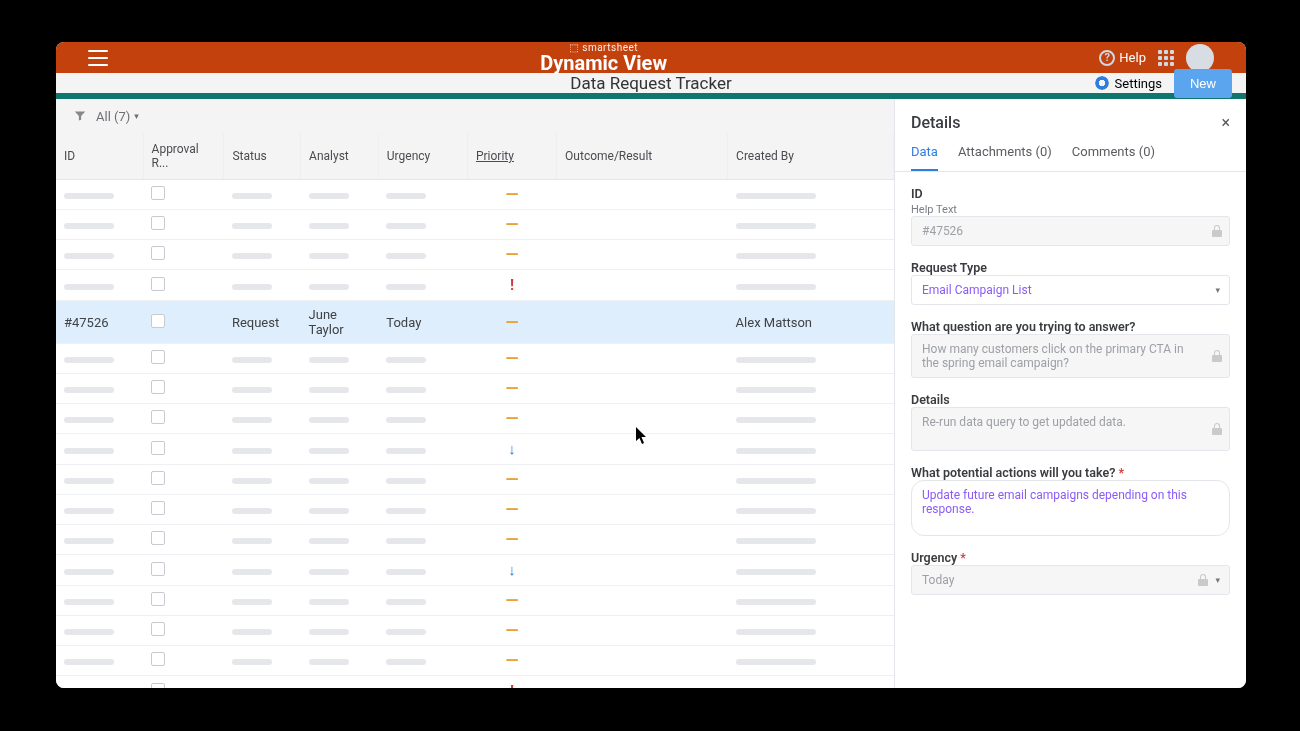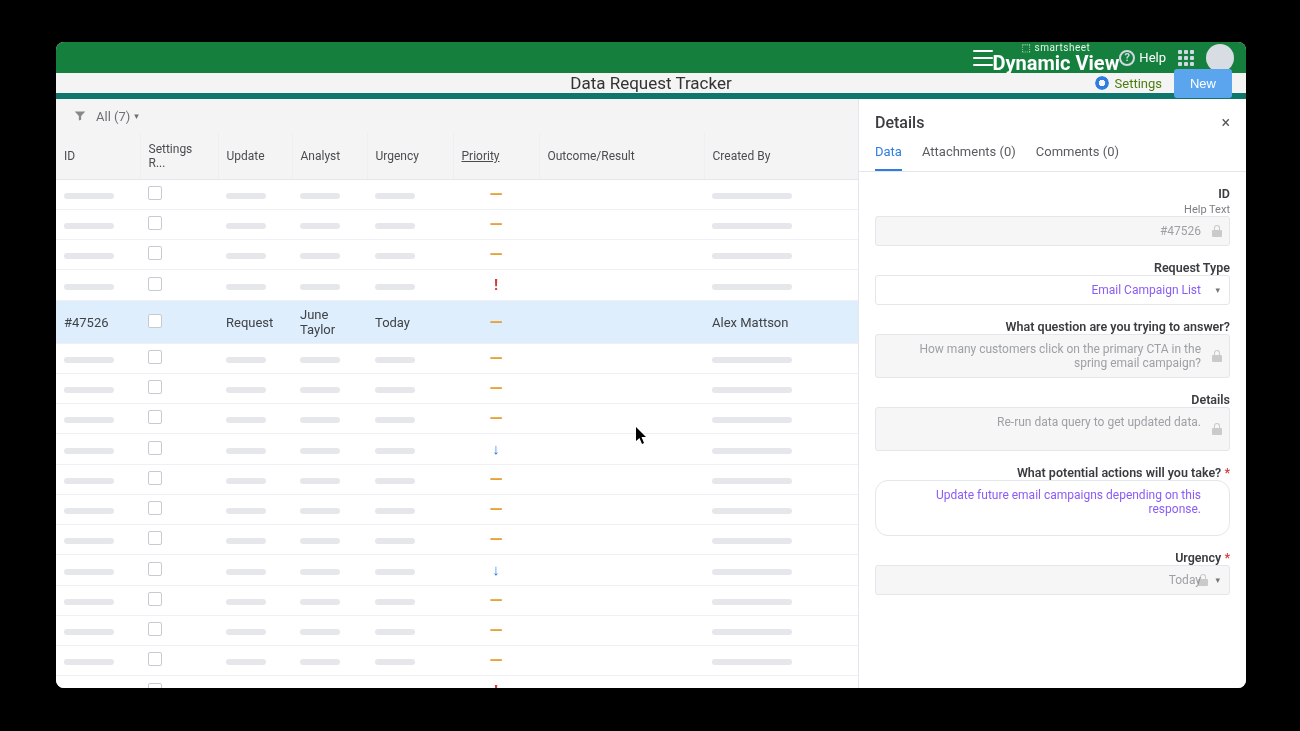--- a/index.html
+++ b/index.html
@@ -6,45 +6,45 @@
   body { background: #000; font-family: -apple-system, BlinkMacSystemFont, "Segoe UI", Roboto, Arial, sans-serif; width: 1300px; height: 731px; overflow: hidden; }
   .app {
     position: absolute;
     left: 56px; top: 42px; width: 1190px; height: 646px;
     background: #f4f4f4;
     border-radius: 8px;
     overflow: hidden;
     display: flex; flex-direction: column;
   }
   .topbar {
-    background: #15803d;
+    background: #c2410c;
     height: 48px;
-    display: flex; align-items: center; justify-content: flex-end;
-    padding: 0 12px;
+    display: flex; align-items: center; justify-content: space-between;
+    padding: 0 32px;
     color: #fff;
   }
   .hamburger { width: 20px; height: 16px; display: flex; flex-direction: column; justify-content: space-between; cursor: pointer; }
   .hamburger div { height: 2px; background: #fff; border-radius: 1px; }
   .brand { text-align: center; color: #fff; }
   .brand-logo { font-size: 10px; letter-spacing: .5px; opacity: .9; }
   .brand-title { font-size: 20px; font-weight: 700; line-height: 1; }
   .top-right { display: flex; align-items: center; gap: 12px; }
   .help { display:flex; align-items:center; gap:4px; font-size:13px; cursor:pointer;}
   .icon-q { width:16px;height:16px;border:2px solid #cfd8e3;border-radius:50%;display:flex;align-items:center;justify-content:center;font-size:11px;color:#cfd8e3;font-weight:bold;}
   .apps-grid { width:16px;height:16px; display:grid; grid-template-columns:repeat(3,1fr); grid-template-rows:repeat(3,1fr); gap:2px; cursor:pointer;}
   .apps-grid div{background:#cfd8e3;border-radius:1px;}
   .avatar { width:28px;height:28px;border-radius:50%;background:#d8dde3; cursor:pointer;}
 
   .subbar {
     height: 44px; background:#f4f4f4; border-bottom:6px solid #0f766e;
     display:flex; align-items:center; justify-content:center; position:relative;
   }
   .subtitle { font-size:17px; color:#333; }
   .subbar-right { position:absolute; right:14px; display:flex; align-items:center; gap:12px;}
-  .settings-link { color:#4d7c0f; font-size:13px; display:flex; align-items:center; gap:6px; cursor:pointer;}
+  .settings-link { color:#000000; font-size:13px; display:flex; align-items:center; gap:6px; cursor:pointer;}
   .gear { width:14px;height:14px;background:#2f7de1;-webkit-mask:radial-gradient(circle,transparent 3px,#000 3px);mask:radial-gradient(circle,transparent 3px,#000 3px);border-radius:50%;}
   .new-btn { background:#5ba5ef;color:#fff;border:none;padding:7px 16px;border-radius:3px;font-size:13px;cursor:pointer;}
 
   .content { flex:1; display:flex; position:relative;}
   .grid-area { flex:1; background:#fff; display:flex; flex-direction:column; overflow:hidden;}
   .filter-row { height:34px; display:flex; align-items:center; padding:0 18px; gap:10px; font-size:13px; color:#6d6f73; background:#f4f4f4;}
   .funnel { width:12px;height:12px; }
   .filter-label { display:flex; align-items:center; cursor:pointer;}
   .caret { font-size:9px; margin-left:4px;}
 
@@ -74,22 +74,22 @@
   .chk { width:14px;height:14px;border:1px solid #c7cbd1;border-radius:2px;background:#fff; display:inline-block; cursor:pointer;}
 
   .priority-dash { color:#e8a23a; font-weight:700; font-size:17px; line-height:1;}
   .priority-bang { color:#d23b3b; font-weight:700; font-size:15px;}
   .priority-down { color:#2f7de1; font-size:15px; font-weight:700;}
 
   tr.selected { background:#dfeefc; }
   tr.selected td { background:#dfeefc; }
 
   .details-panel {
-    width:388px; background:#fff; border-left:1px solid #e3e6ea;
-    display:flex; flex-direction:column; overflow-y:auto;text-align:right;
+    width:352px; background:#fff; border-left:1px solid #e3e6ea;
+    display:flex; flex-direction:column; overflow-y:auto;
   }
   .details-header { display:flex; align-items:center; justify-content:space-between; padding:14px 16px 4px;}
   .details-header h3{font-size:16px;color:#3a3c40;font-weight:500;}
   .close-x { font-size:16px; color:#555; cursor:pointer;}
   .tabs {display:flex; gap:20px; padding:0 16px; border-bottom:1px solid #e3e6ea;}
   .tab { font-size:13px; color:#5a5c60; padding:8px 0 10px; cursor:pointer; border-bottom:2px solid transparent;}
   .tab.active { color:#2f7de1; border-bottom-color:#2f7de1;}
   .form { padding:14px 16px; display:flex; flex-direction:column; gap:14px;}
   .field-label { font-size:12.5px; color:#3a3c40; font-weight:600;}
   .help-text { font-size:11px; color:#7c7f85; margin-top:2px;}
@@ -164,22 +164,22 @@
         <div class="filter-label">
           <span>All (7)</span>
           <span class="caret">▾</span>
         </div>
       </div>
 
       <table>
         <thead>
           <tr>
             <th class="col-id">ID</th>
-            <th class="col-approval">Settings R...</th>
-            <th class="col-status">Update</th>
+            <th class="col-approval">Approval R...</th>
+            <th class="col-status">Status</th>
             <th class="col-analyst">Analyst</th>
             <th class="col-urgency">Urgency</th>
             <th class="col-priority">Priority</th>
             <th class="col-outcome">Outcome/Result</th>
             <th class="col-created">Created By</th>
           </tr>
         </thead>
         <tbody id="tbody">
             <tr>
               <td><span class="placeholder ph-short"></span></td>

